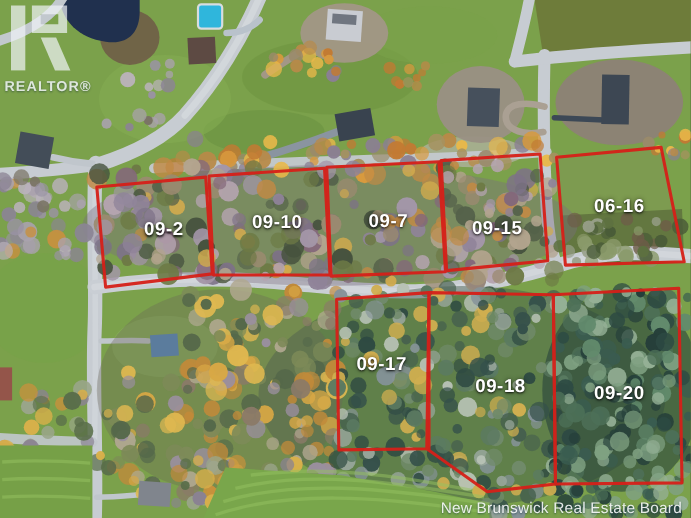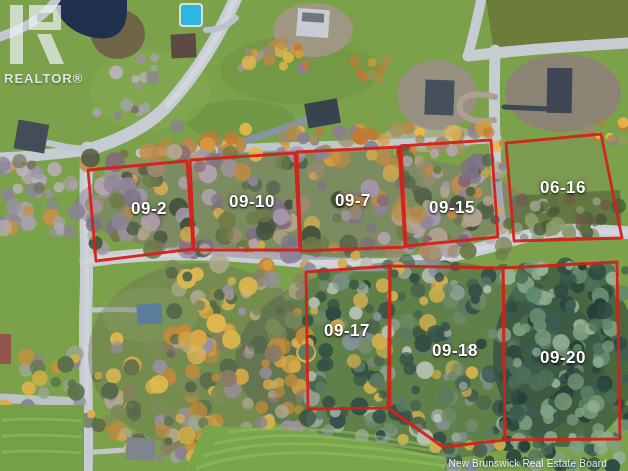--- a/index.html
+++ b/index.html
@@ -12,22 +12,22 @@
     text-shadow:0 1px 2px rgba(0,0,0,.85),0 0 5px rgba(0,0,0,.45);white-space:nowrap;}
   .l12{left:149px;top:209px}.l13{left:252px;top:202px}.l14{left:353px;top:201px}
   .l15{left:452px;top:208px}.l16{left:563px;top:188px}.l17{left:347px;top:331px}
   .l19{left:455px;top:351px}.l20{left:563px;top:358px}
   
   .logo{position:absolute;left:4px;top:4px;width:80px;opacity:.88;}
   .logo svg{display:block;margin-left:4px;}
   .logo-text{color:rgba(244,248,252,.95);font-size:13px;letter-spacing:1px;
     font-weight:bold;text-shadow:0 1px 2px rgba(0,30,50,.55);margin-top:5px;}
   
-  .watermark{position:absolute;right:21px;bottom:2px;color:rgba(255,255,255,.88);
-    font-size:10px;letter-spacing:.2px;text-shadow:0 1px 2px rgba(0,40,60,.6);white-space:nowrap;}
+  .watermark{position:absolute;right:8px;bottom:2px;color:rgba(255,255,255,.88);
+    font-size:14px;letter-spacing:.2px;text-shadow:0 1px 2px rgba(0,40,60,.6);white-space:nowrap;}
 </style>
 </head>
 <body>
 
 <div class="stage">
 
   <svg class="scene" width="628" height="471" viewBox="0 0 628 471">
 
     <g>
       <rect x="0" y="0" width="628" height="471" fill="#7ba14b"></rect>

